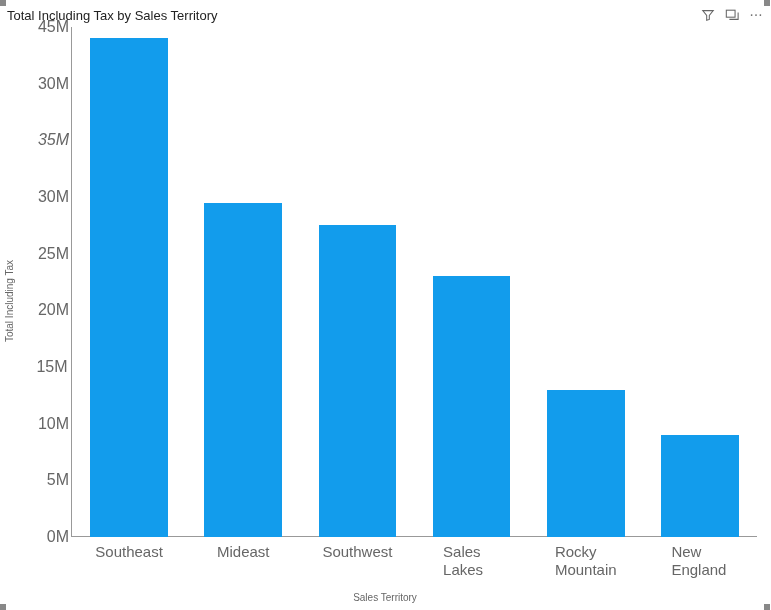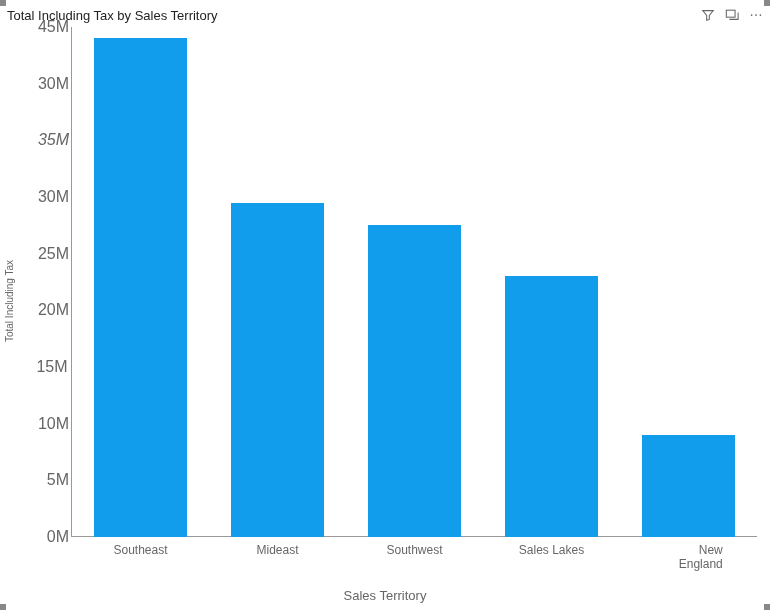--- a/index.html
+++ b/index.html
@@ -68,21 +68,21 @@
       transform-origin: center;
       font-size: 10px;
       color: #666;
       white-space: nowrap;
     }
     .xaxis-label {
       position: absolute;
       bottom: 6px;
       left: 50%;
       transform: translateX(-50%);
-      font-size: 13px;
+      font-size: 10px;
       color: #666;
     }
     .yaxis {
       position: absolute;
       left: 22px;
       top: 6px;
       bottom: 44px;
       width: 34px;
     }
     .ytick {
@@ -122,23 +122,23 @@
     .bar {
       width: 68%;
       background: #129CEC;
     }
     .bar-label {
       position: absolute;
       top: 100%;
       left: 50%;
       transform: translateX(-50%);
       margin-top: 6px;
-      font-size: 12px;
-      color: #666;
-      text-align: right;
+      font-size: 15px;
+      color: #666;
+      text-align: left;
       white-space: pre-line;
       line-height: 1.2;
     }
   </style>
 </head>
 <body>
 <div class="container">
   <div class="corner tl"></div>
   <div class="corner tr"></div>
   <div class="corner bl"></div>
@@ -195,20 +195,25 @@
         </div>
         <div class="bar-slot">
           <div class="bar" style="height: 61.1111%; background: rgb(18, 156, 236);"></div>
           <div class="bar-label">Southwest</div>
         </div>
         <div class="bar-slot">
           <div class="bar" style="height: 51.1111%; background: rgb(18, 156, 236);"></div>
           <div class="bar-label">Sales Lakes</div>
         </div>
         <div class="bar-slot">
+          <div class="bar" style="height: 28.8889%; background: rgb(18, 156, 236);"></div>
+          <div class="bar-label">Rocky
+Mountain</div>
+        </div>
+        <div class="bar-slot">
           <div class="bar" style="height: 20%; background: rgb(18, 156, 236);"></div>
           <div class="bar-label">New England</div>
         </div>
       </div>
   </div>
 
   <div class="xaxis-label">Sales Territory</div>
 </div>
 
 </body></html>

